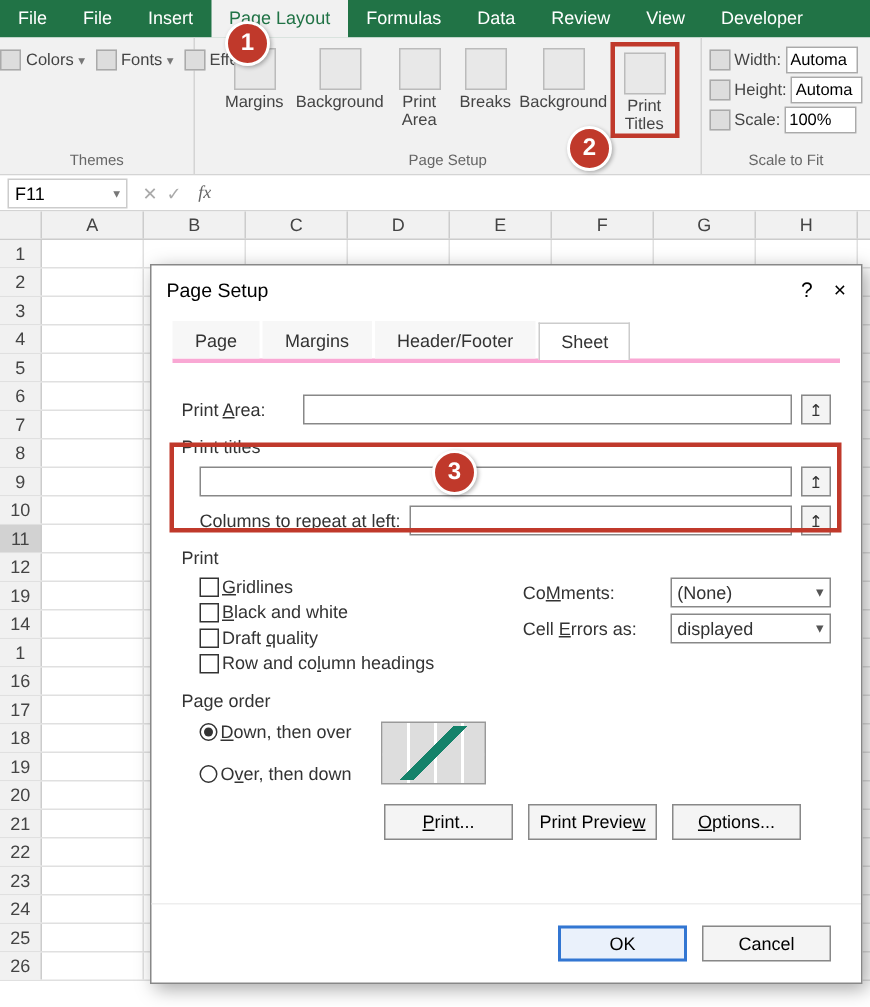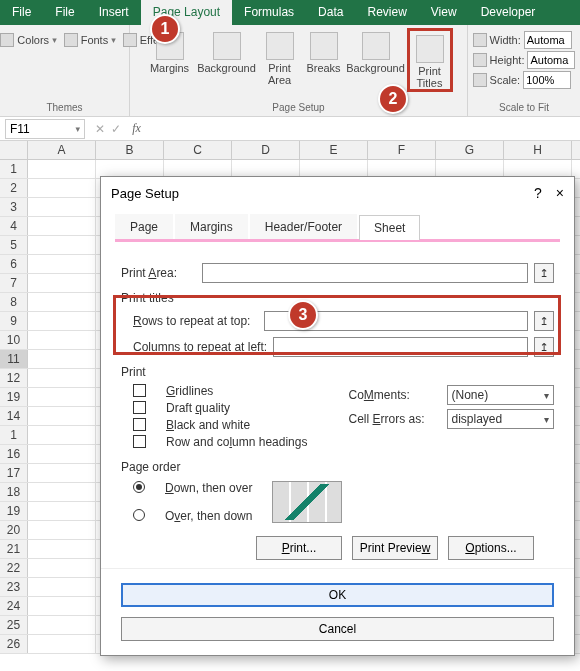--- a/index.html
+++ b/index.html
@@ -55,40 +55,40 @@
   .dlg-tab { padding:5px 14px; font-size:12px; border:1px solid transparent; border-bottom:none; color:#333; background:#f7f7f7; margin-right:2px;}
   .dlg-tab.active { border-color:#ccc; background:#fff; position:relative; top:1px;}
   .dlg-body { flex:1; padding:10px 20px; font-size:12px; color:#333; overflow:hidden;}
   .fieldrow { display:flex; align-items:center; margin:6px 0; gap:6px;}
   .fieldrow label { min-width:125px; }
   .fieldrow label.short { min-width:75px; }
   .fld-input { flex:1; height:20px; border:1px solid #888; padding:0 4px; font-size:12px;}
   .range-btn { width:20px; height:20px; border:1px solid #888; background:#f4f4f4; display:flex; align-items:center; justify-content:center; font-size:11px;}
   .group-label { margin:8px 0 2px; }
   .indent { margin-left:12px; }
-  .chk-row { display:flex; gap:20px; margin:3px 0;}
+  .chk-row { display:flex; align-items:center; gap:2px; margin:3px 0;}
   .chk { width:13px; height:13px; border:1px solid #333; background:#fff; }
   .radio { width:12px; height:12px; border:1px solid #333; border-radius:50%; background:#fff; display:inline-flex; align-items:center; justify-content:center;}
   .radio.checked::after { content:''; width:6px; height:6px; border-radius:50%; background:#333;}
   .two-col { display:flex; gap:10px;}
   .two-col > div { flex:1; }
   .sel-row { display:flex; align-items:center; gap:8px; margin:4px 0;}
   .sel-row label { min-width:90px;}
   .sel-box { flex:1; height:20px; border:1px solid #888; display:flex; align-items:center; justify-content:space-between; padding:0 4px; background:#fff;}
   .sel-box .dd { color:#555; font-size:10px;}
   .page-order { display:flex; align-items:center; gap:20px; margin-top:4px;}
   .order-opts { display:flex; flex-direction:column; gap:8px;}
   .order-img { width:70px; height:42px; border:1px solid #999; background:
      repeating-linear-gradient(90deg,#ddd 0 16px,#fff 16px 18px),
      repeating-linear-gradient(0deg,#ddd 0 18px,#fff 18px 20px);
      position:relative;}
   .order-img::after { content:''; position:absolute; left:4px; top:2px; width:60px; height:36px;
      background:linear-gradient(135deg,transparent 45%,#14826a 45% 55%,transparent 55%);}
   .dlg-footer1 { display:flex; justify-content:flex-end; gap:10px; padding:10px 20px 0;}
-  .dlg-footer2 { display:flex; gap:10px; padding:14px 20px 14px; border-top:1px solid #eee; margin-top:auto;flex-direction:column;}
+  .dlg-footer2 { display:flex; justify-content:flex-end; gap:10px; padding:14px 20px 14px; border-top:1px solid #eee; margin-top:auto;}
   .dbtn { min-width:86px; height:24px; border:1px solid #888; background:#f4f4f4; font-size:12px;}
   .dbtn.primary { border:2px solid #3276d2; background:#eaf1fb;}
 
   
   .u { text-decoration: underline; }
   .ribbon .highlight { border:3px solid #c0392b; }
 
 </style>
 </head>
 <body>
@@ -520,45 +520,44 @@
     <div class="fieldrow">
       <label class="short">Print <span class="u">A</span>rea:</label>
       <input class="fld-input" style="">
       <div class="range-btn">↥</div>
     </div>
 
     <div class="group-label">Print titles</div>
 
     <div class="indent">
       <div class="fieldrow">
-        <label><span class="u">R</span><span>ows to repeat at top:</span></label>
         <input class="fld-input" value="" style="">
         <div class="range-btn">↥</div>
       </div>
       <div class="fieldrow">
         <label><span class="u">C</span><span>olumns to repeat at left:</span></label>
         <input class="fld-input" value="" style="">
         <div class="range-btn">↥</div>
       </div>
     </div>
 
     <div class="group-label">Print</div>
     <div class="two-col indent">
       <div>
         <div class="chk-row">
             <span class="chk"></span>
             <span><span class="u">G</span><span>ridlines</span></span>
           </div>
         <div class="chk-row">
             <span class="chk"></span>
-            <span>Draft <span class="u">q</span>uality</span>
+            <span><span class="u">B</span><span>lack and white</span></span>
           </div>
         <div class="chk-row">
             <span class="chk"></span>
-            <span><span class="u">B</span><span>lack and white</span></span>
+            <span>Draft <span class="u">q</span>uality</span>
           </div>
         <div class="chk-row">
             <span class="chk"></span>
             <span>Row and co<span class="u">l</span>umn headings</span>
           </div>
       </div>
       <div>
         <div class="sel-row">
           <label>Co<span class="u">M</span>ments:</label>
           <div class="sel-box">

